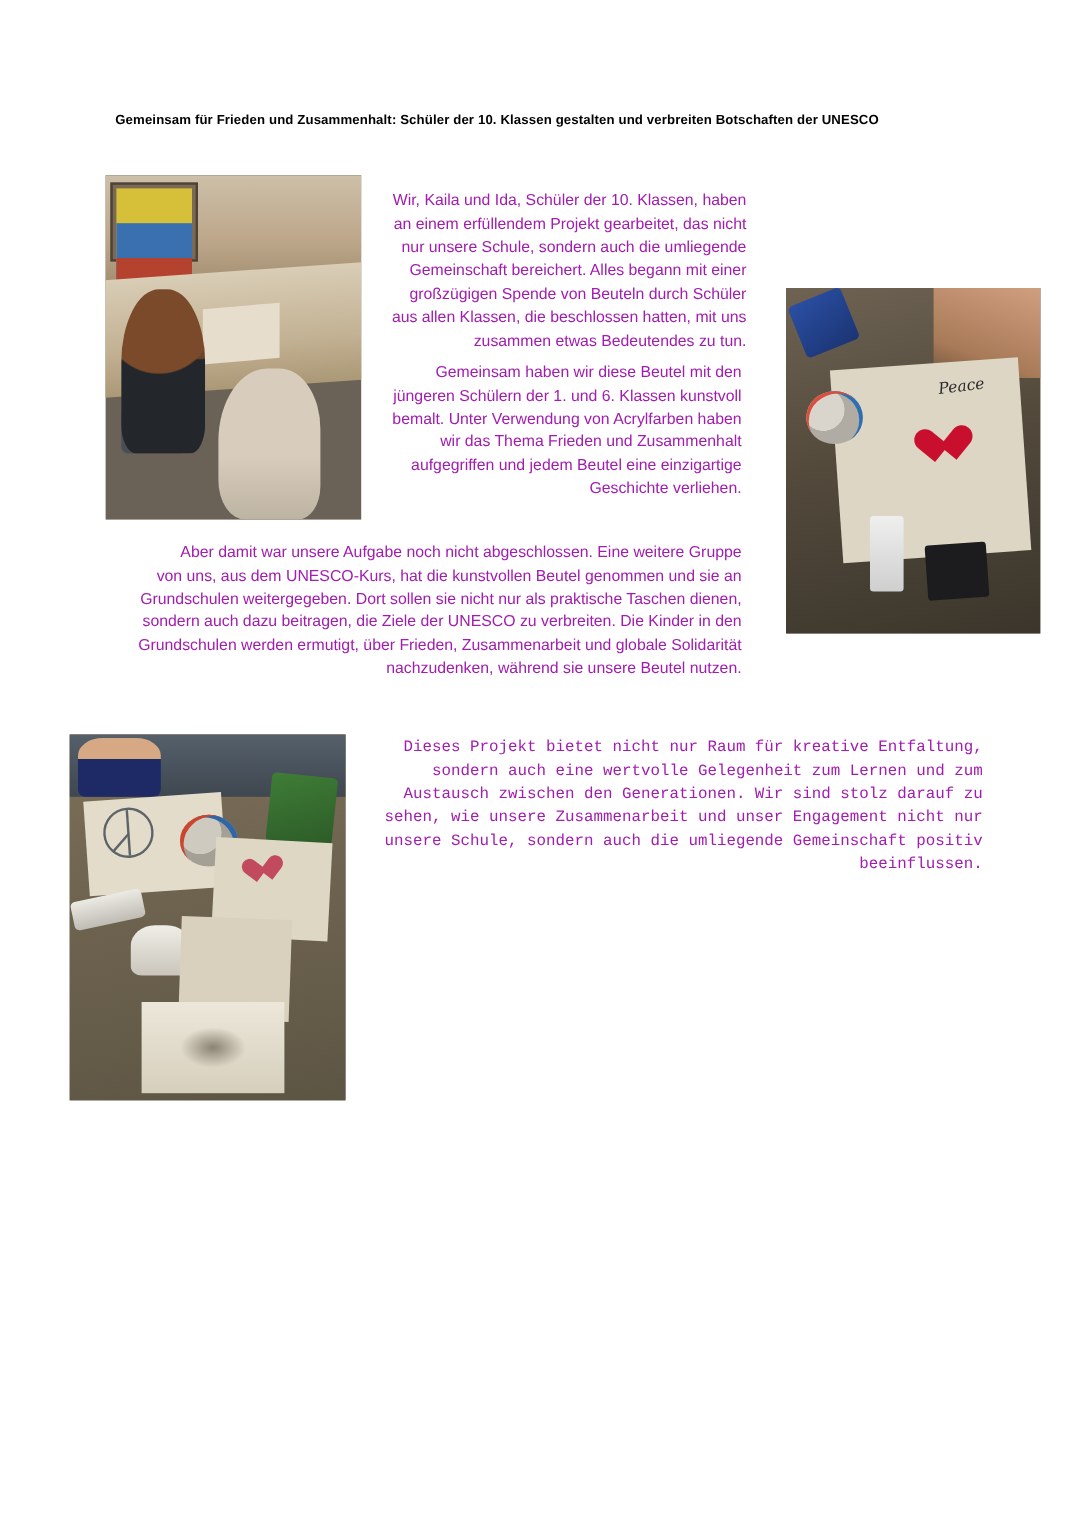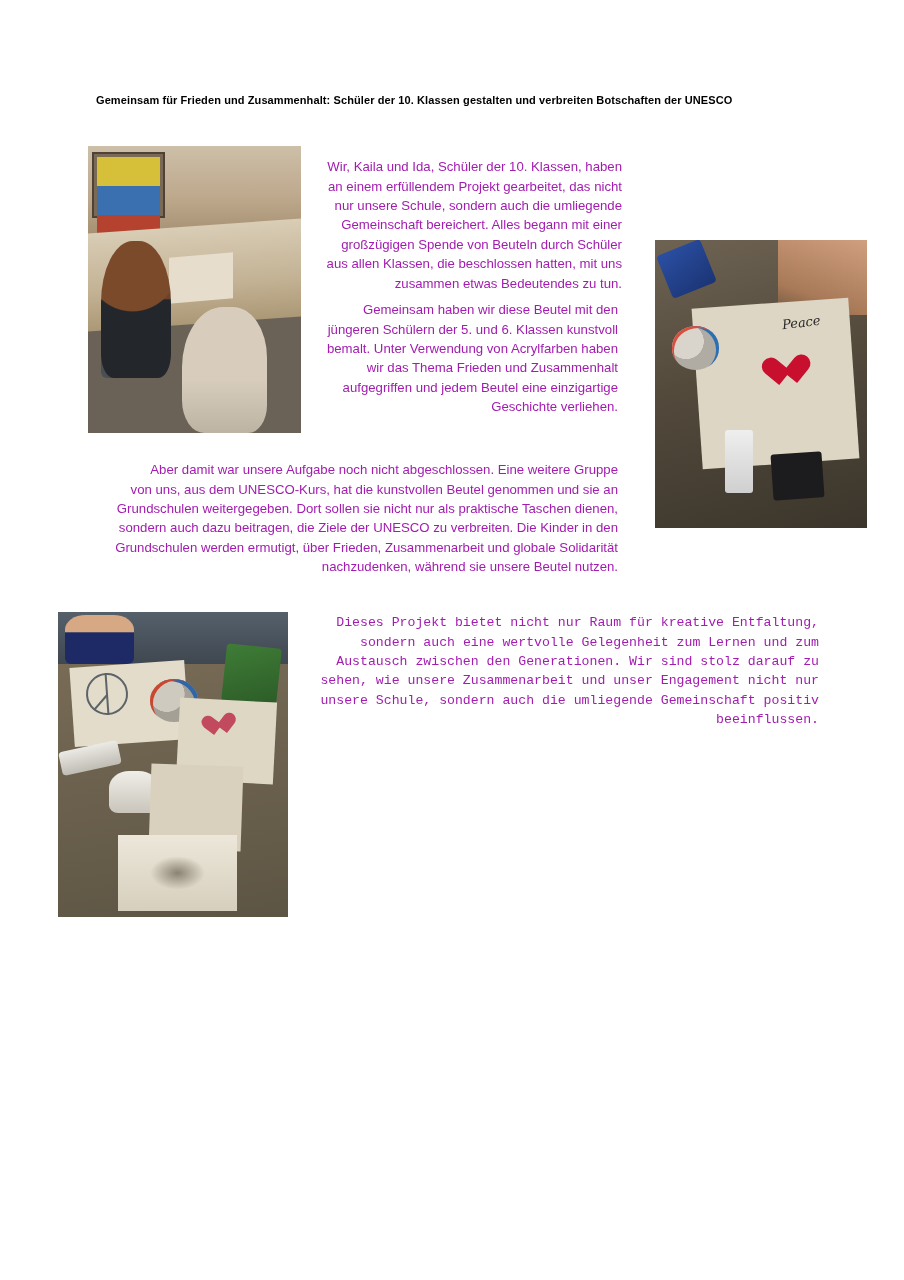--- a/index.html
+++ b/index.html
@@ -38,21 +38,21 @@
   
   .para {
     position: absolute;
     font-size: 13.2px;
     line-height: 1.47;
     color: #a21caf;
     text-align: right;
   }
   .p1 { left: 322px; top: 144px; width: 300px; }
   .p2 { left: 322px; top: 287px; width: 296px; }
-  .p3 { left: 84px; top: 447px; width: 534px; text-indent: 56px; }
+  .p3 { left: 84px; top: 437px; width: 534px; text-indent: 56px; }
   .p4 { left: 303px; top: 600px; width: 516px; font-family: Liberation Mono, monospace; }
 
   
   .photo {
     position: absolute;
     overflow: hidden;
     background: #6b6257;
   }
 
   
@@ -259,21 +259,21 @@
     <div class="ph2-hands"></div>
     <div class="ph2-bluetube"></div>
     <div class="ph2-bag"></div>
     <div class="ph2-heart"></div>
     <div class="ph2-word">Peace</div>
     <div class="ph2-palette"></div>
     <div class="ph2-spray"></div>
     <div class="ph2-phone"></div>
   </div>
 
-  <p class="para p2">Gemeinsam haben wir diese Beutel mit den jüngeren Schülern der 5. und 6. Klassen kunstvoll bemalt. Unter Verwendung von Acrylfarben haben wir das Thema Frieden und Zusammenhalt aufgegriffen und jedem Beutel eine einzigartige Geschichte verliehen.</p>
+  <p class="para p2">Gemeinsam haben wir diese Beutel mit den jüngeren Schülern der 1. und 6. Klassen kunstvoll bemalt. Unter Verwendung von Acrylfarben haben wir das Thema Frieden und Zusammenhalt aufgegriffen und jedem Beutel eine einzigartige Geschichte verliehen.</p>
 
   <p class="para p3">Aber damit war unsere Aufgabe noch nicht abgeschlossen. Eine weitere Gruppe von uns, aus dem UNESCO-Kurs, hat die kunstvollen Beutel genommen und sie an Grundschulen weitergegeben. Dort sollen sie nicht nur als praktische Taschen dienen, sondern auch dazu beitragen, die Ziele der UNESCO zu verbreiten. Die Kinder in den Grundschulen werden ermutigt, über Frieden, Zusammenarbeit und globale Solidarität nachzudenken, während sie unsere Beutel nutzen.</p>
 
   <div class="photo photo3">
     <div class="ph3-bg"></div>
     <div class="ph3-topstrip"></div>
     <div class="ph3-person"></div>
     <div class="ph3-green"></div>
     <div class="ph3-bag"></div>
     <div class="ph3-peace"></div>

